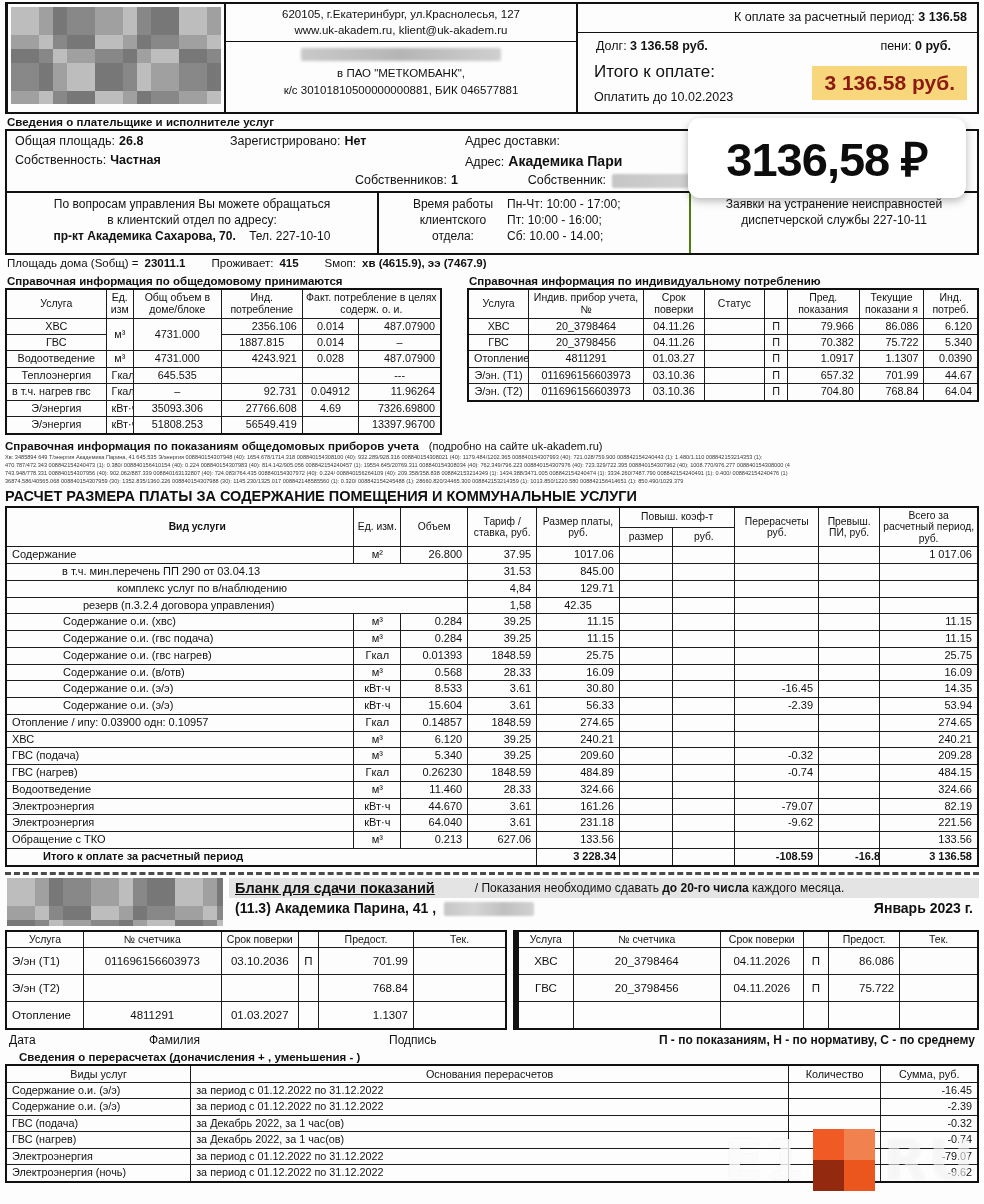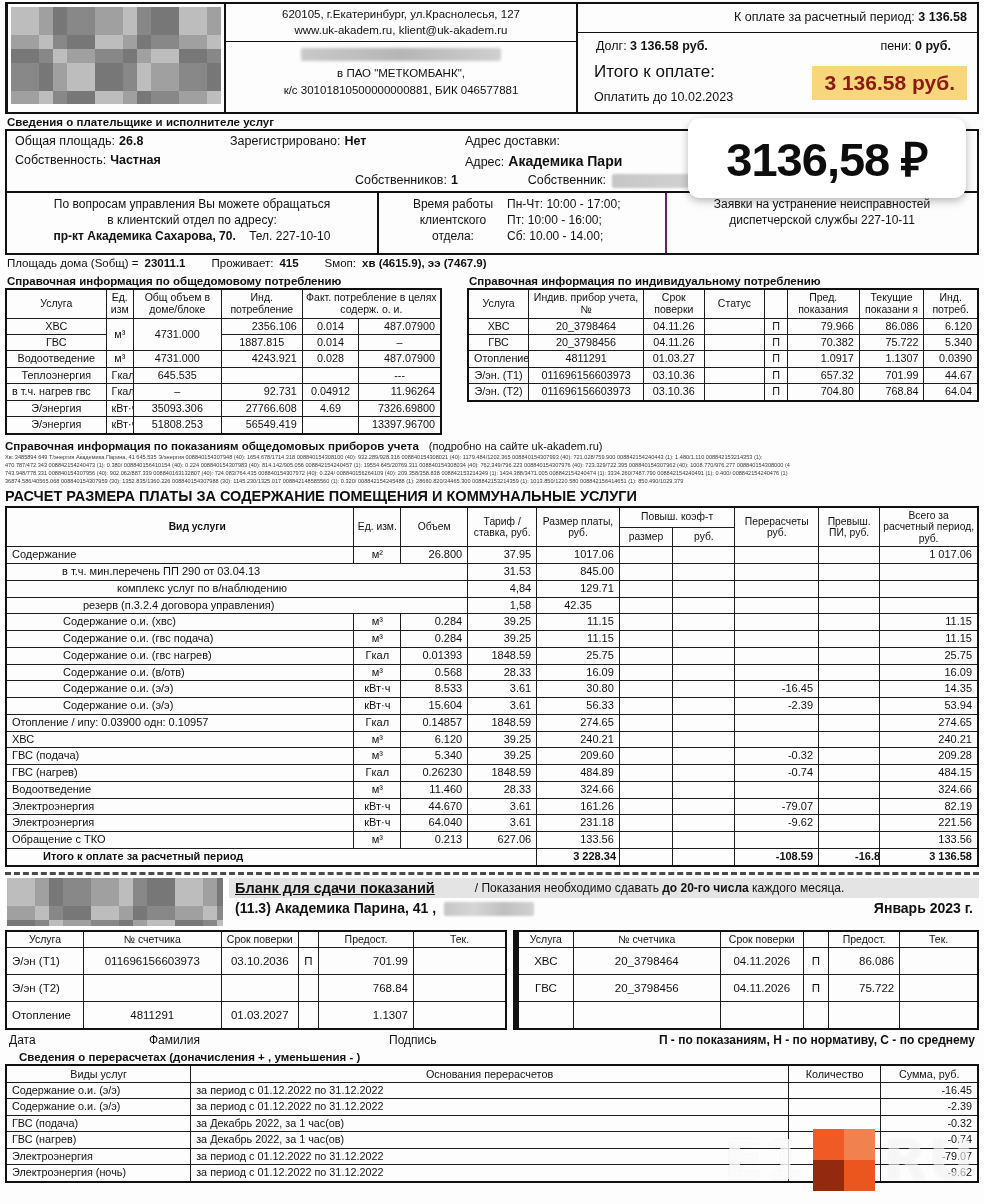--- a/index.html
+++ b/index.html
@@ -35,21 +35,21 @@
 
   
   .sec-title { font-weight:bold; font-size:11.5px; padding:2px 2px 1px 2px; }
   .payer-box { border:2px solid #111; padding:3px 8px; height:64px; display:flex; flex-direction:column; justify-content:space-between; }
   .p-row { display:flex; font-size:12.5px; line-height:1.15; }
   .p-pair b { margin-left:4px; }
   .blurbar { display:inline-block; background:linear-gradient(90deg,#c6c6c6,#d6d6d6,#bfbfbf,#d2d2d2); filter:blur(1.2px); border-radius:2px; vertical-align:middle; }
   .contact-row { border:2px solid #111; border-top:none; display:flex; height:62px; }
   .c-cell { padding:3px 6px; font-size:12px; line-height:1.35; text-align:center; }
   .c1 { width:372px; border-right:2px solid #111; }
-  .c2 { width:288px; border-right:2px solid #701a75; display:flex; gap:8px; text-align:left;padding-left:28px; }
+  .c2 { width:312px; border-right:2px solid #4d7c0f; display:flex; gap:8px; text-align:left;padding-left:28px; }
   .c2 .hl-lab { width:92px; text-align:center; }
   .c3 { flex:1; }
   .house-line { display:flex; gap:26px; padding:2px 2px; font-size:11.5px; }
   .house-line b { margin-left:6px; }
 
   
   table { border-collapse:collapse; table-layout:fixed; width:100%; border:2px solid #111; }
   th, td { border:1px solid #1c1c1c; overflow:hidden; }
   th { font-weight:normal; font-size:10.5px; line-height:1.12; padding:2px 2px; text-align:center; }
   td { font-size:11px; padding:1px 5px; height:17px; line-height:1.25; white-space:nowrap; }
@@ -176,21 +176,21 @@
   </div>
 
   <div class="house-line">
     <span><span>Площадь дома (Sобщ) =</span><b>23011.1</b></span>
     <span><span>Проживает:</span><b>415</b></span>
     <span><span>Sмоп:</span><b>хв (4615.9), ээ (7467.9)</b></span>
   </div>
 
   <div class="spravka-row">
     <div class="spr-col-l">
-      <div class="sec-title">Справочная информация по общедомовому потреблению</div>
+      <div class="sec-title">Справочная информация по общедомовому принимаются</div>
       <table>
           <colgroup>
             <col style="width: 23%;">
             <col style="width: 6.3%;">
             <col style="width: 20.2%;">
             <col style="width: 18.6%;">
             <col style="width: 13%;">
             <col style="width: 18.9%;">
           </colgroup>
           <thead>

